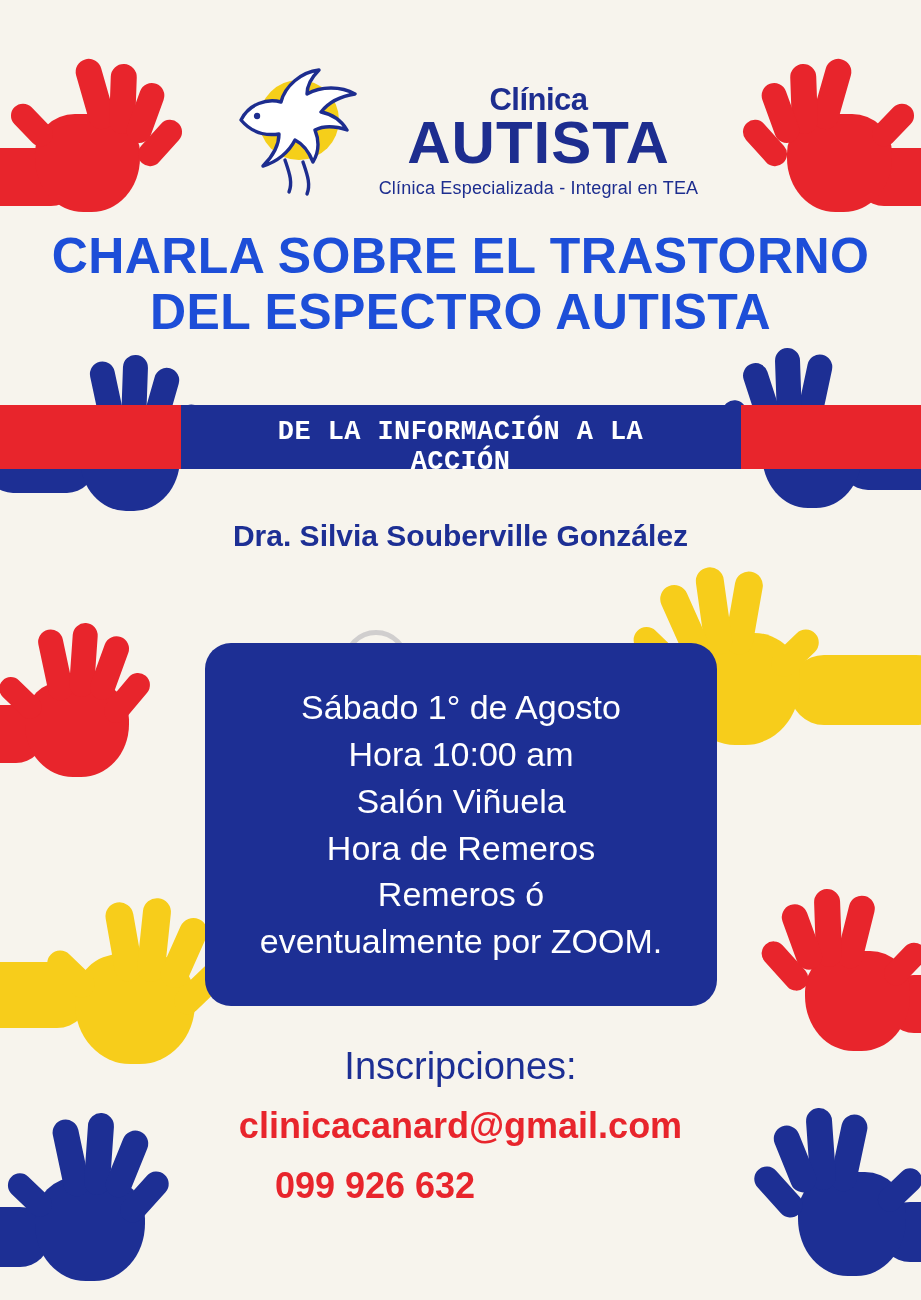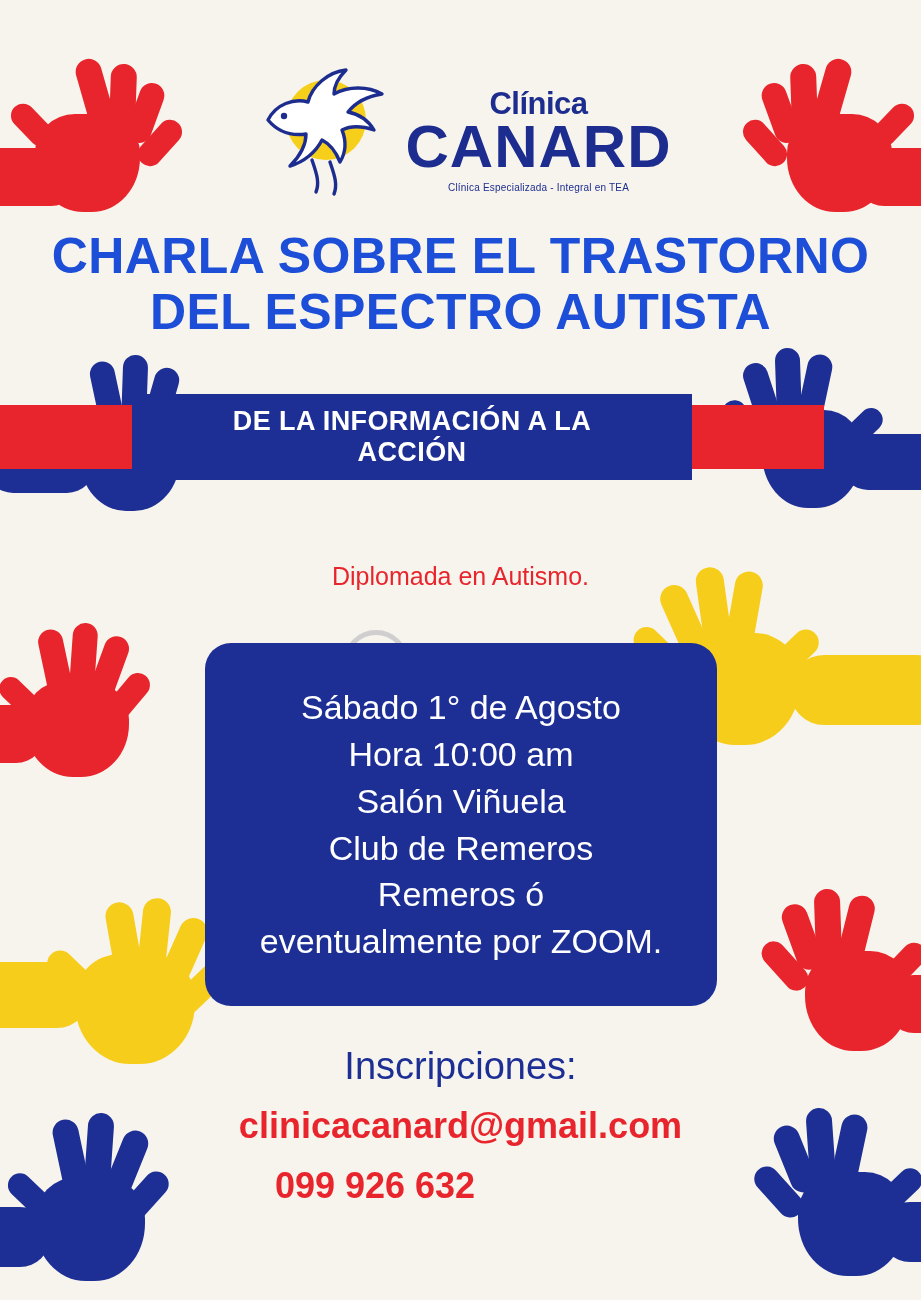--- a/index.html
+++ b/index.html
@@ -73,21 +73,21 @@
     letter-spacing: -0.5px;
   }
   .logo-canard {
     font-size: 60px;
     font-weight: bold;
     color: #1d2d8f;
     letter-spacing: 1px;
     margin-top: -2px;
   }
   .logo-tag {
-    font-size: 10px;
+    font-size: 18px;
     color: #1d2d8f;
     margin-top: 6px;
     letter-spacing: 0.2px;
   }
 
   
   .title {
     position: absolute;
     top: 228px;
     left: 0;
@@ -96,26 +96,26 @@
     color: #1d4ed8;
     font-size: 50px;
     font-weight: bold;
     line-height: 1.12;
     letter-spacing: 0.4px;
   }
   .ribbon {
     position: absolute;
     top: 405px;
     left: 0;
-    width: 824px;
+    width: 921px;
     height: 64px;
     background: #e8252c;
     display: flex;
-    align-items: center;
     justify-content: center;
+    font-family: Liberation Mono, monospace;
   }
   .ribbon-inner {
     background: #1d2f94;
     color: #ffffff;
     font-size: 27px;
     font-weight: bold;
     letter-spacing: 0.4px;
     padding: 12px 58px;
     width: 560px;
     text-align: center;
@@ -352,49 +352,49 @@
                    C96 98 96 110 90 120 C86 110 80 102 72 98
                    C66 110 54 120 40 124 C50 114 56 102 56 92
                    C42 94 28 90 18 78 Z" fill="#ffffff" stroke="#1d2d8f" stroke-width="3.4" stroke-linejoin="round"></path>
           <path d="M62 118 C66 130 70 140 66 150" fill="none" stroke="#1d2d8f" stroke-width="3.4" stroke-linecap="round"></path>
           <path d="M80 120 C84 132 88 142 84 152" fill="none" stroke="#1d2d8f" stroke-width="3.4" stroke-linecap="round"></path>
           <circle cx="34" cy="74" r="3.2" fill="#1d2d8f"></circle>
         </svg>
       </div>
       <div class="logo-text">
         <div class="logo-clinica">Clínica</div>
-        <div class="logo-canard">CANARD</div>
+        <div class="logo-canard">AUTISTA</div>
         <div class="logo-tag">Clínica Especializada - Integral en TEA</div>
       </div>
     </div>
   </div>
 
   <div class="title">
     <div>CHARLA SOBRE EL TRASTORNO</div>
     <div>DEL ESPECTRO AUTISTA</div>
   </div>
 
   <div class="ribbon">
     <div class="ribbon-inner">DE LA INFORMACIÓN A LA ACCIÓN</div>
   </div>
 
-  <div class="speaker-sub">Diplomada en Autismo.</div>
+  <div class="speaker">Dra. Silvia Souberville González</div>
 
   <div class="watermark">
     <div class="wm-main">
       <span class="wm-at"></span><span>gesor</span>
     </div>
     <div class="wm-sub">periodismo las 24 horas</div>
   </div>
 
   <div class="details">
     <div>Sábado 1° de Agosto</div>
     <div>Hora 10:00 am</div>
     <div>Salón Viñuela</div>
-    <div>Club de Remeros</div>
+    <div>Hora de Remeros</div>
     <div>Remeros ó</div>
     <div>eventualmente por ZOOM.</div>
   </div>
 
   <div class="insc">Inscripciones:</div>
   <div class="mail">clinicacanard@gmail.com</div>
   <div class="phone">099 926 632</div>
 
 </div>
 

